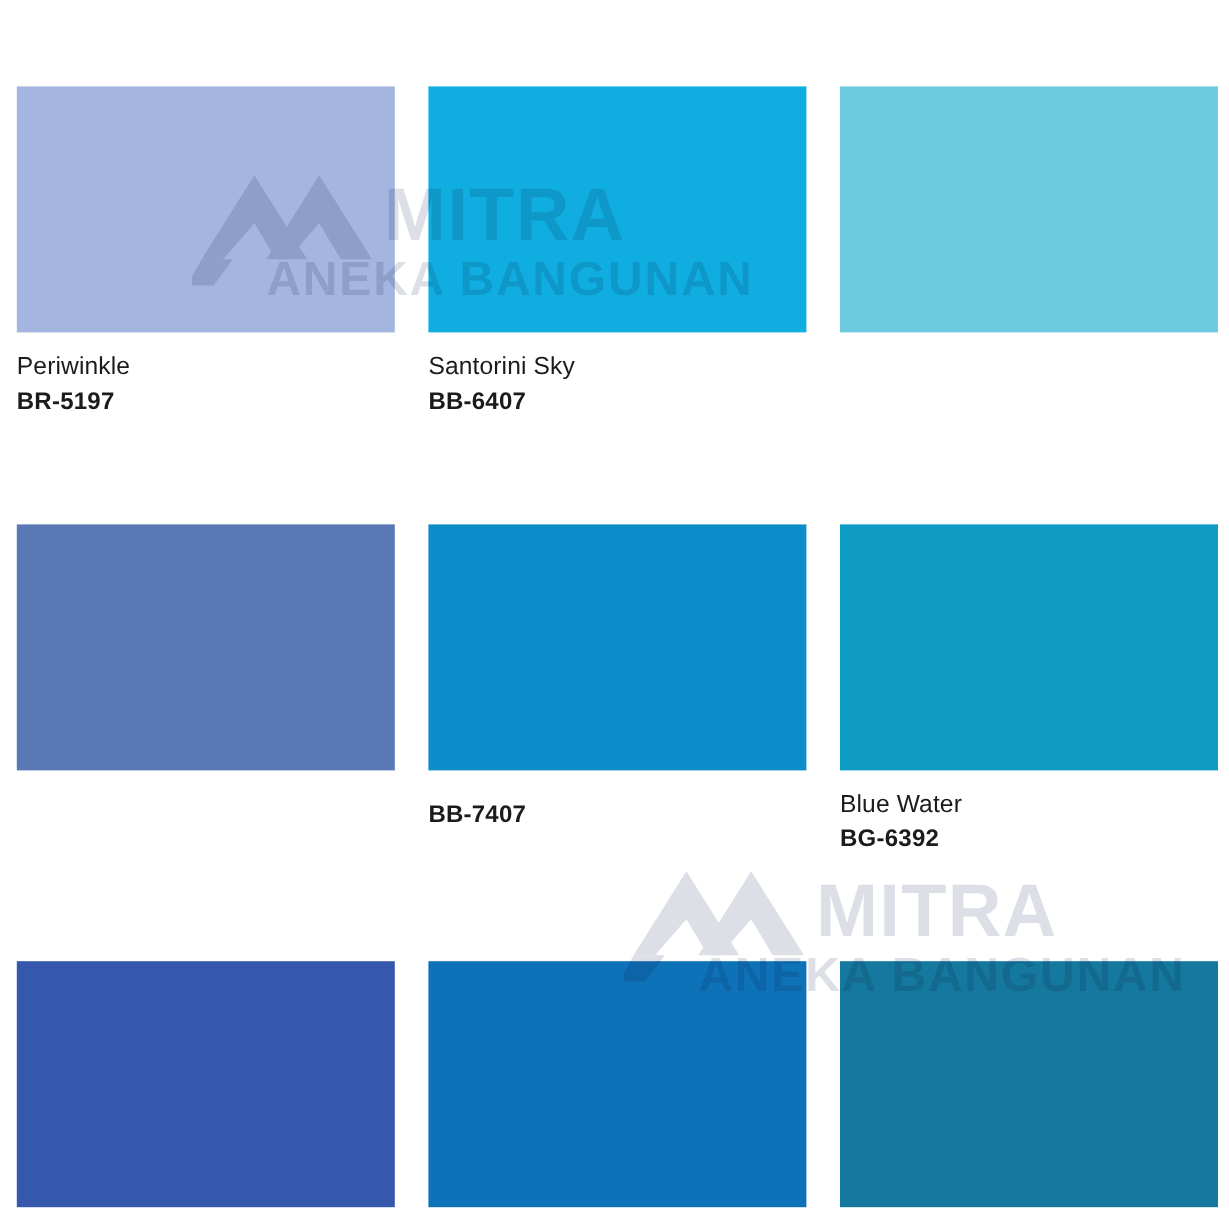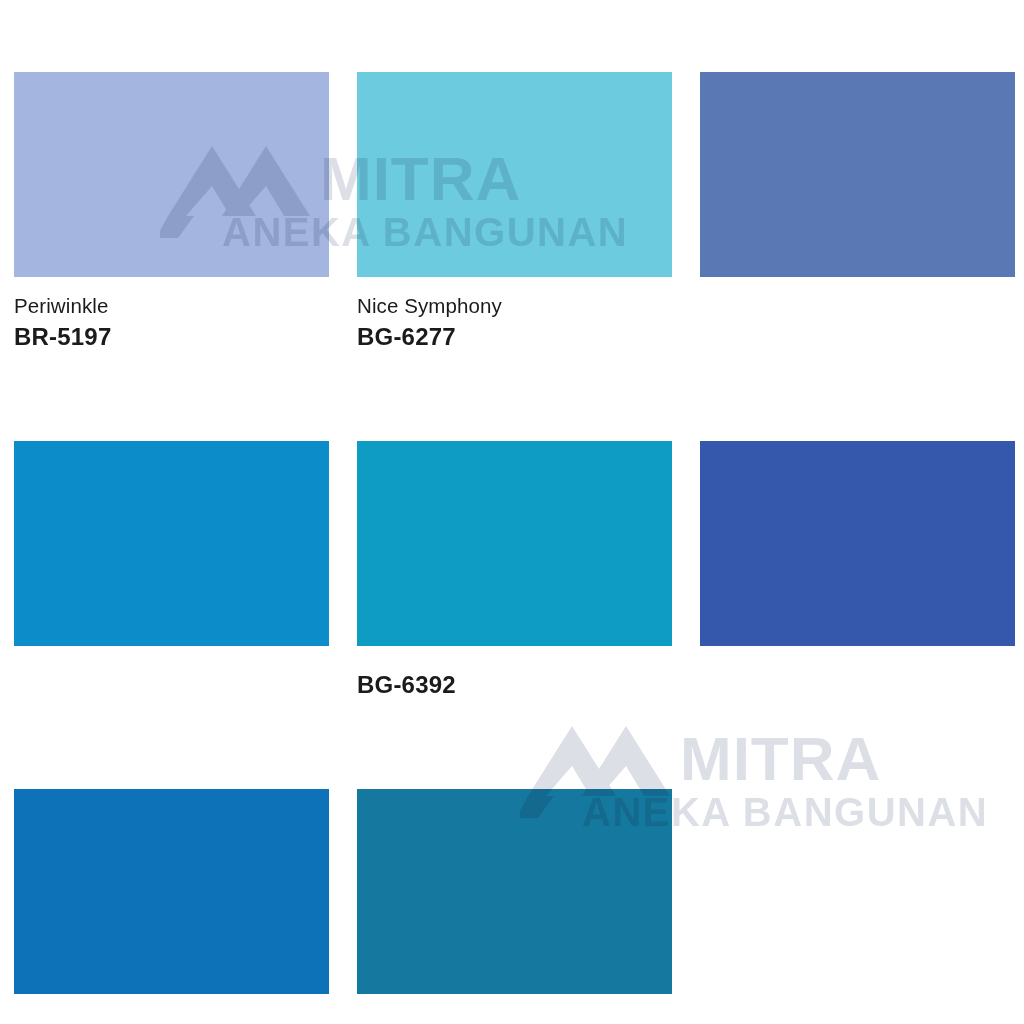--- a/index.html
+++ b/index.html
@@ -57,21 +57,21 @@
     font-size: 20.5px;
     font-weight: 400;
     color: #1b1b1b;
     letter-spacing: 0.1px;
     white-space: nowrap;
   }
 
   .swatch-code {
     display: block;
     margin-top: 8px;
-    font-size: 24px;
+    font-size: 20px;
     font-weight: 700;
     color: #1b1b1b;
     letter-spacing: 0.2px;
     white-space: nowrap;
   }
 
   
   .watermark {
     position: absolute;
     pointer-events: none;
@@ -105,42 +105,47 @@
   <div id="swatch-grid">
 
     <div class="swatch-cell">
       <span class="swatch-chip" style="background-color: rgb(164, 182, 223);"></span>
       <div class="swatch-caption">
         <span class="swatch-name">Periwinkle</span>
         <span class="swatch-code">BR-5197</span>
       </div>
     </div>
 
+    <div class="swatch-cell">
+      <span class="swatch-chip" style="background-color: rgb(16, 174, 224);"></span>
+      <div class="swatch-caption">
+        <span class="swatch-name">Santorini Sky</span>
+        <span class="swatch-code">BB-6407</span>
+      </div>
+    </div>
 
     <div class="swatch-cell">
       <span class="swatch-chip" style="background-color: rgb(108, 203, 223);"></span>
-      <div class="swatch-caption">
-        <span class="swatch-name">Nice Symphony</span>
-        <span class="swatch-code">BG-6277</span>
-      </div>
     </div>
 
     <div class="swatch-cell">
       <span class="swatch-chip" style="background-color: rgb(90, 120, 180);"></span>
     </div>
 
     <div class="swatch-cell">
       <span class="swatch-chip" style="background-color: rgb(12, 140, 200);"></span>
       <div class="swatch-caption">
+        <span class="swatch-code">BB-7407</span>
       </div>
     </div>
 
     <div class="swatch-cell">
       <span class="swatch-chip" style="background-color: rgb(14, 155, 196);"></span>
       <div class="swatch-caption">
+        <span class="swatch-name">Blue Water</span>
         <span class="swatch-code">BG-6392</span>
       </div>
     </div>
 
     <div class="swatch-cell">
       <span class="swatch-chip" style="background-color: rgb(54, 88, 172);"></span>
       <div class="swatch-caption">
         
         
       </div>

